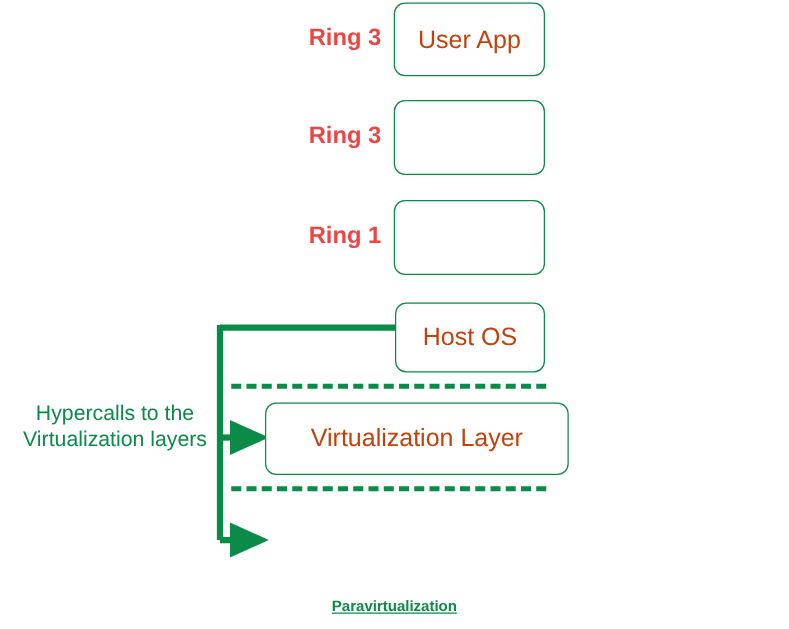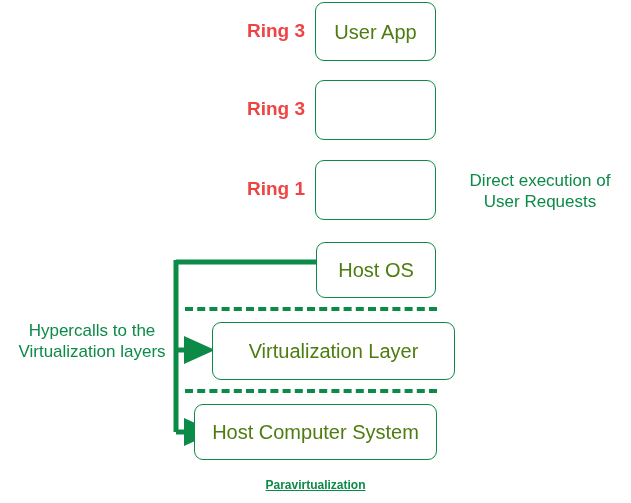--- a/index.html
+++ b/index.html
@@ -38,21 +38,21 @@
     border-radius: 9px;
     background: #ffffff;
     box-sizing: border-box;
     display: flex;
     align-items: center;
     justify-content: center;
   }
   .rbox .boxlabel {
     font-family: "Liberation Sans", sans-serif;
     font-size: 20px;
-    color: #4d7c0f;
+    color: #c2410c;
     white-space: nowrap;
     line-height: 1;
   }
 
   
   .dashed-sep {
     position: absolute;
     height: 0;
     border-top: 4px dashed #0c8a48;
   }
@@ -130,28 +130,21 @@
   </div>
 
   <div class="dashed-sep" style="left:185px; top:307px; width:252px;"></div>
 
   <div class="rbox" style="left:212px; top:322px; width:243px; height:58px;">
     <span class="boxlabel">Virtualization Layer</span>
   </div>
 
   <div class="dashed-sep" style="left:185px; top:389px; width:252px;"></div>
 
-  <div class="rbox" style="left:194px; top:404px; width:243px; height:56px;">
-    <span class="boxlabel">Host Computer System</span>
-  </div>
 
-  <div class="annot" style="left:455px; top:170px; width:170px;">
-    <div>Direct execution of</div>
-    <div>User Requests</div>
-  </div>
 
   <div class="annot" style="left:8px; top:320px; width:168px;">
     <div>Hypercalls to the</div>
     <div>Virtualization layers</div>
   </div>
 
   <div class="diagram-title" style="left:0px; top:478px; width:631px;">Paravirtualization</div>
 
 </div>
 

